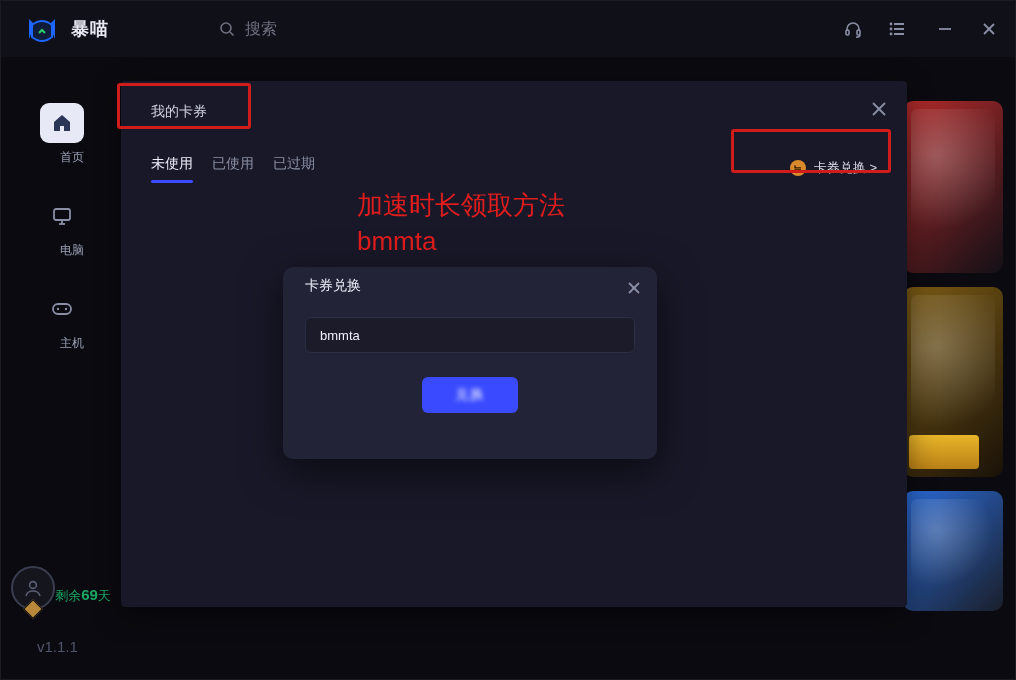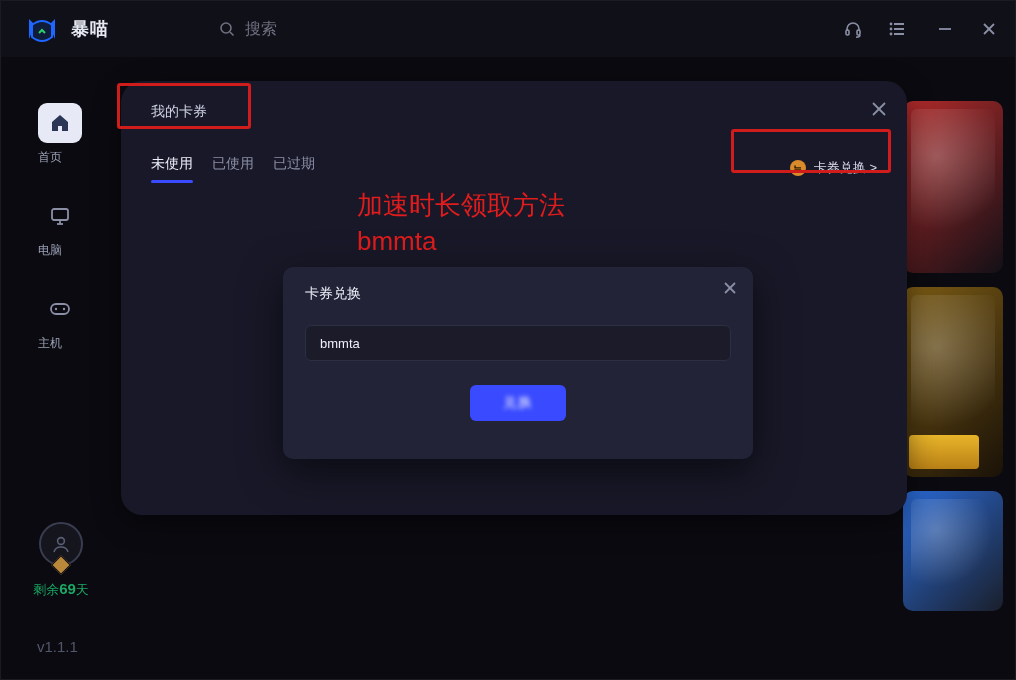--- a/index.html
+++ b/index.html
@@ -31,31 +31,31 @@
     .win-ctrls { display: flex; gap: 28px; align-items: center; margin-left: 30px; }
     .win-btn { width: 16px; height: 16px; display: flex; align-items: center; justify-content: center; cursor: pointer; }
 
     
     .sidebar {
       position: absolute; left: 0; top: 56px; bottom: 0; width: 120px;
       display: flex; flex-direction: column; align-items: center;
       padding-top: 46px;
     }
     .side-item {
-      width: 46px; display: flex; flex-direction: column; align-items: flex-start; gap: 6px;
+      width: 46px; display: flex; flex-direction: column; align-items: flex-end; gap: 6px;
       margin-bottom: 30px; cursor: pointer; color: #9aa0b5; font-size: 12px;
     }
     .side-item .tile {
       width: 44px; height: 40px; display: flex; align-items: center; justify-content: center;
       border-radius: 9px;
     }
     .side-item.active .tile { background: #e7e9f6; }
     .side-item.active svg path, .side-item.active svg rect { fill:#2b3556; }
     .side-item.active { color:#9aa0b5; }
-    .side-bottom { position: absolute; bottom: 80px; display: flex; flex-direction: column; align-items: center; }
+    .side-bottom { position: absolute; bottom: 69px; display: flex; align-items: center; }
     .avatar {
       width: 44px; height: 44px; border-radius: 50%;
       border: 2px solid #3a3d50; background: #14151d;
       display: flex; align-items: center; justify-content: center; position: relative;
     }
     .avatar .diamond {
       position: absolute; bottom: -8px; width: 14px; height: 14px;
       background: #b9883b; transform: rotate(45deg);
       border: 1px solid #0a0a10;
     }
@@ -80,22 +80,22 @@
       position:absolute; inset:8px; border-radius:6px;
       background: radial-gradient(circle at 30% 30%, rgba(255,255,255,.25), transparent 60%);
     }
     .game-card.g2::after{
       content:""; position:absolute; left:6px; bottom:8px; width:70px; height:34px;
       background:linear-gradient(#e8b52a,#b98016); border-radius:4px;
     }
 
     
     .panel {
-      position: absolute; left: 120px; top: 80px; width: 786px; height: 434px;
-      background: #181828; border-radius: 21px;
+      position: absolute; left: 120px; top: 80px; width: 786px; height: 526px;
+      background: #181828; border-radius: 4px;
       box-shadow: 0 8px 28px rgba(0,0,0,.45);
       padding: 22px 30px;
     }
     .panel-title { color:#cfd2e3; font-size:14px; }
     .panel-close {
       position:absolute; right:20px; top:20px; cursor:pointer; color:#8a8fa6;
     }
     .tabs {
       display:flex; gap:19px; margin-top:34px; font-size:14px; align-items:center;
     }
@@ -112,24 +112,24 @@
     .redeem-link .coin {
       width:16px; height:16px; border-radius:50%; background:#d98a2a;
       display:flex; align-items:center; justify-content:center; color:#2b1a00; font-size:10px; font-weight:700;
     }
 
     
     .anno-box { position:absolute; border:3px solid #d11c1c; border-radius:3px; pointer-events:none; }
     .anno-text { position:absolute; color:#e01c1c; font-size:26px; line-height:36px; text-align:left; pointer-events:none; font-weight:500; }
     .modal {
       position:absolute; left:282px; top:266px;
-      width:470px; height:192px;
+      width:374px; height:192px;
       background:#232338; border-radius:10px;
       box-shadow:0 12px 40px rgba(0,0,0,.55);
-      padding:18px 22px;
+      padding:10px 22px;
     }
     .modal-title { color:#eef0fb; font-size:14px; }
     .modal-close { position:absolute; right:16px; top:14px; color:#8a8fa6; cursor:pointer; }
     .redeem-input {
       width:100%; height:36px; margin-top:22px;
       background:#1b1b2a; border:1px solid #2c2e44; border-radius:6px;
       padding:0 14px; color:#eef0fb; font-size:13px; outline:none;
     }
     .redeem-input::placeholder { color:#6d7088; }
     .redeem-btn {

